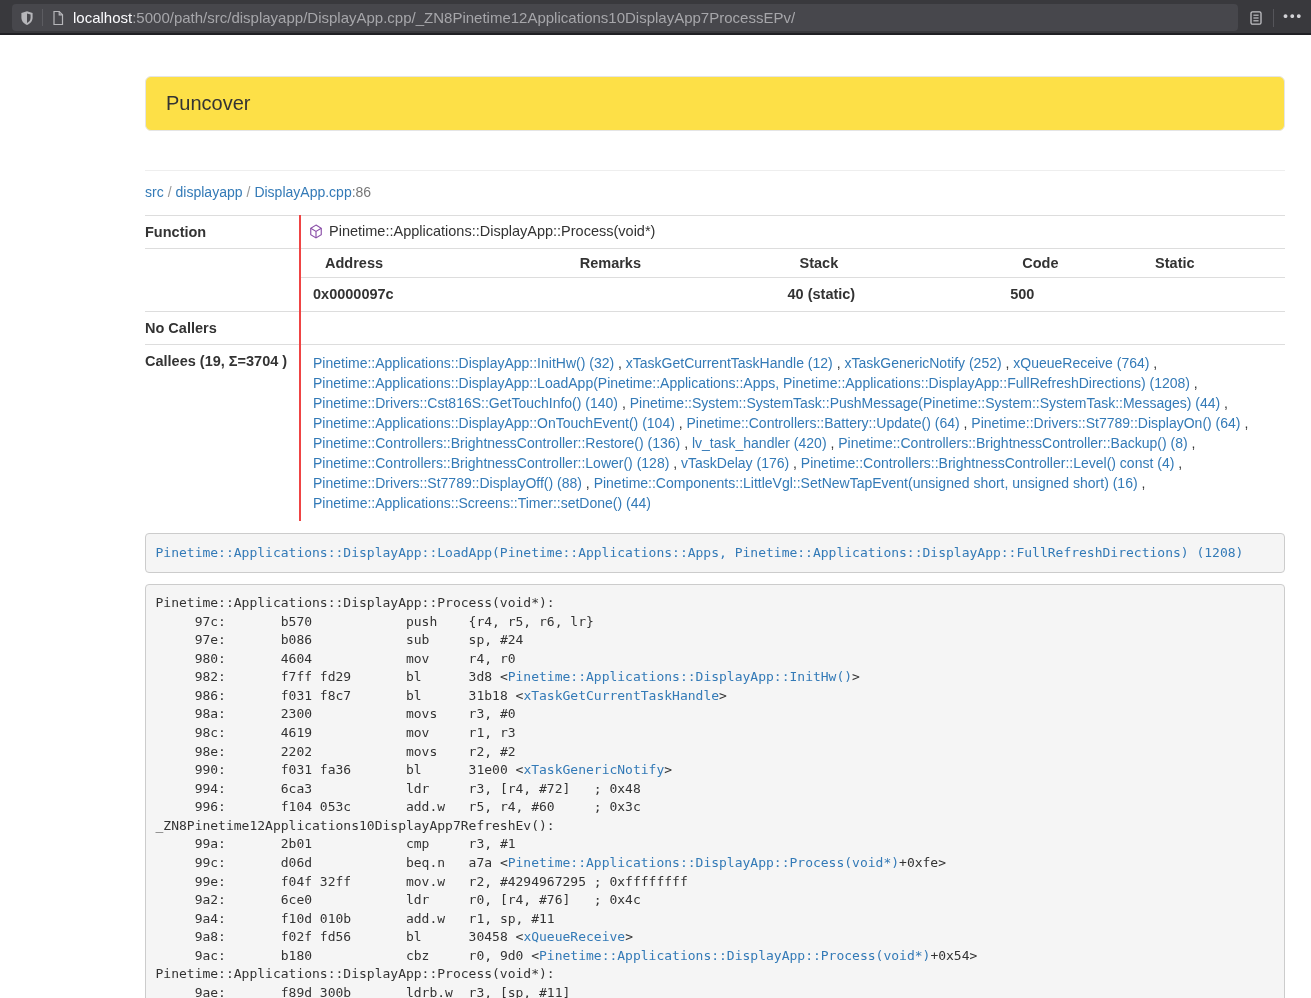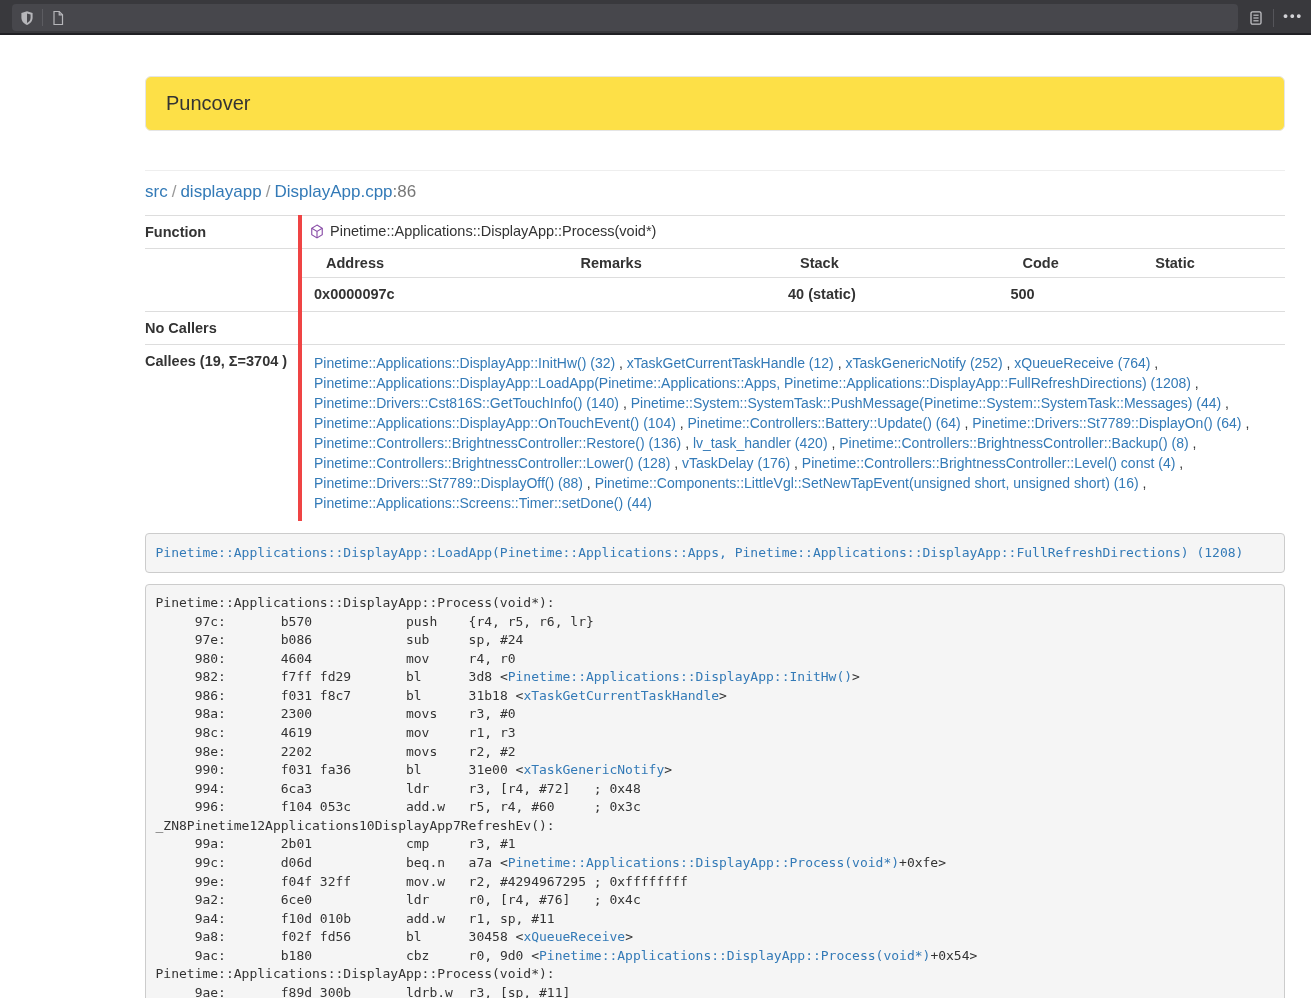--- a/index.html
+++ b/index.html
@@ -40,33 +40,33 @@
     margin-top:41px;
     background:#fde047;
     border:1px solid #e5e5e5;
     border-radius:6px;
     padding:15px 20px;
     font-size:20px; color:#333;
   }
 
   hr.rule { border:0; border-top:1px solid #eeeeee; margin:39px 0 0 0; }
 
-  .breadcrumb { margin-top:11px; font-size:17px; line-height:20px; }
+  .breadcrumb { margin-top:11px; font-size:14px; line-height:20px; }
   a { color:#337ab7; text-decoration:none; cursor:pointer; }
   .breadcrumb .sep { color:#999; margin:0 4px; }
   .breadcrumb .suffix { color:#777; }
 
   table.info { margin-top:13px; width:100%; border-collapse:collapse; font-size:14.5px; }
   table.info > tbody > tr > th,
   table.info > tbody > tr > td {
     border-top:1px solid #dddddd;
     vertical-align:top; text-align:left;
   }
   table.info > tbody > tr > th {
-    width:155px; padding:8px 8px 8px 0; font-weight:bold; border-right:4px solid #ef4444;margin-left:32px;
+    width:155px; padding:8px 8px 8px 0; font-weight:bold; border-right:2px solid #ef4444;margin-left:32px;
   }
   td.fn-cell { padding:7px 8px; }
   .fn-wrap { display:flex; align-items:center; }
   .cube { color:#8a4fa8; width:14px; height:15px; margin-right:6px; flex:0 0 auto; }
   td.inner-cell { padding:0; }
   table.inner { width:100%; border-collapse:collapse; font-size:14.5px; }
   table.inner col.c1 { width:255px; }
   table.inner col.c2 { width:220px; }
   table.inner col.c3 { width:223px; }
   table.inner col.c4 { width:133px; }
@@ -97,20 +97,21 @@
   <div class="url-field">
     <svg class="icon16" viewBox="0 0 16 16">
       <path d="M8 1.3 L13.6 3.1 V7.6 C13.6 11.4 11.1 13.9 8 15 C4.9 13.9 2.4 11.4 2.4 7.6 V3.1 Z" fill="currentColor"></path>
       <path d="M8 3.4 L11.6 4.6 V7.7 C11.6 10.2 10 12 8 12.9 Z" fill="#47474c"></path>
     </svg>
     <span class="vsep"></span>
     <svg class="icon16" viewBox="0 0 16 16">
       <path d="M4 1.5 h5.2 L12.5 4.8 V14.5 H4 Z" fill="none" stroke="currentColor" stroke-width="1.2"></path>
       <path d="M9.2 1.5 V4.8 H12.5" fill="none" stroke="currentColor" stroke-width="1.2"></path>
     </svg>
+    <span class="url-text"><span class="host">localhost</span><span>:5000/path/src/displayapp/DisplayApp.cpp/_ZN8Pinetime12Applications10DisplayApp7ProcessEPv/</span></span>
   </div>
   <div class="toolbar-right">
     <svg class="icon16 reader-icon" viewBox="0 0 16 16">
       <rect x="3" y="1.8" width="10" height="12.4" rx="1.5" fill="none" stroke="currentColor" stroke-width="1.3"></rect>
       <line x1="5.4" y1="5.2" x2="10.6" y2="5.2" stroke="currentColor" stroke-width="1.2"></line>
       <line x1="5.4" y1="8" x2="10.6" y2="8" stroke="currentColor" stroke-width="1.2"></line>
       <line x1="5.4" y1="10.8" x2="10.6" y2="10.8" stroke="currentColor" stroke-width="1.2"></line>
     </svg>
     <span class="vsep"></span>
     <span class="dots">•••</span>

